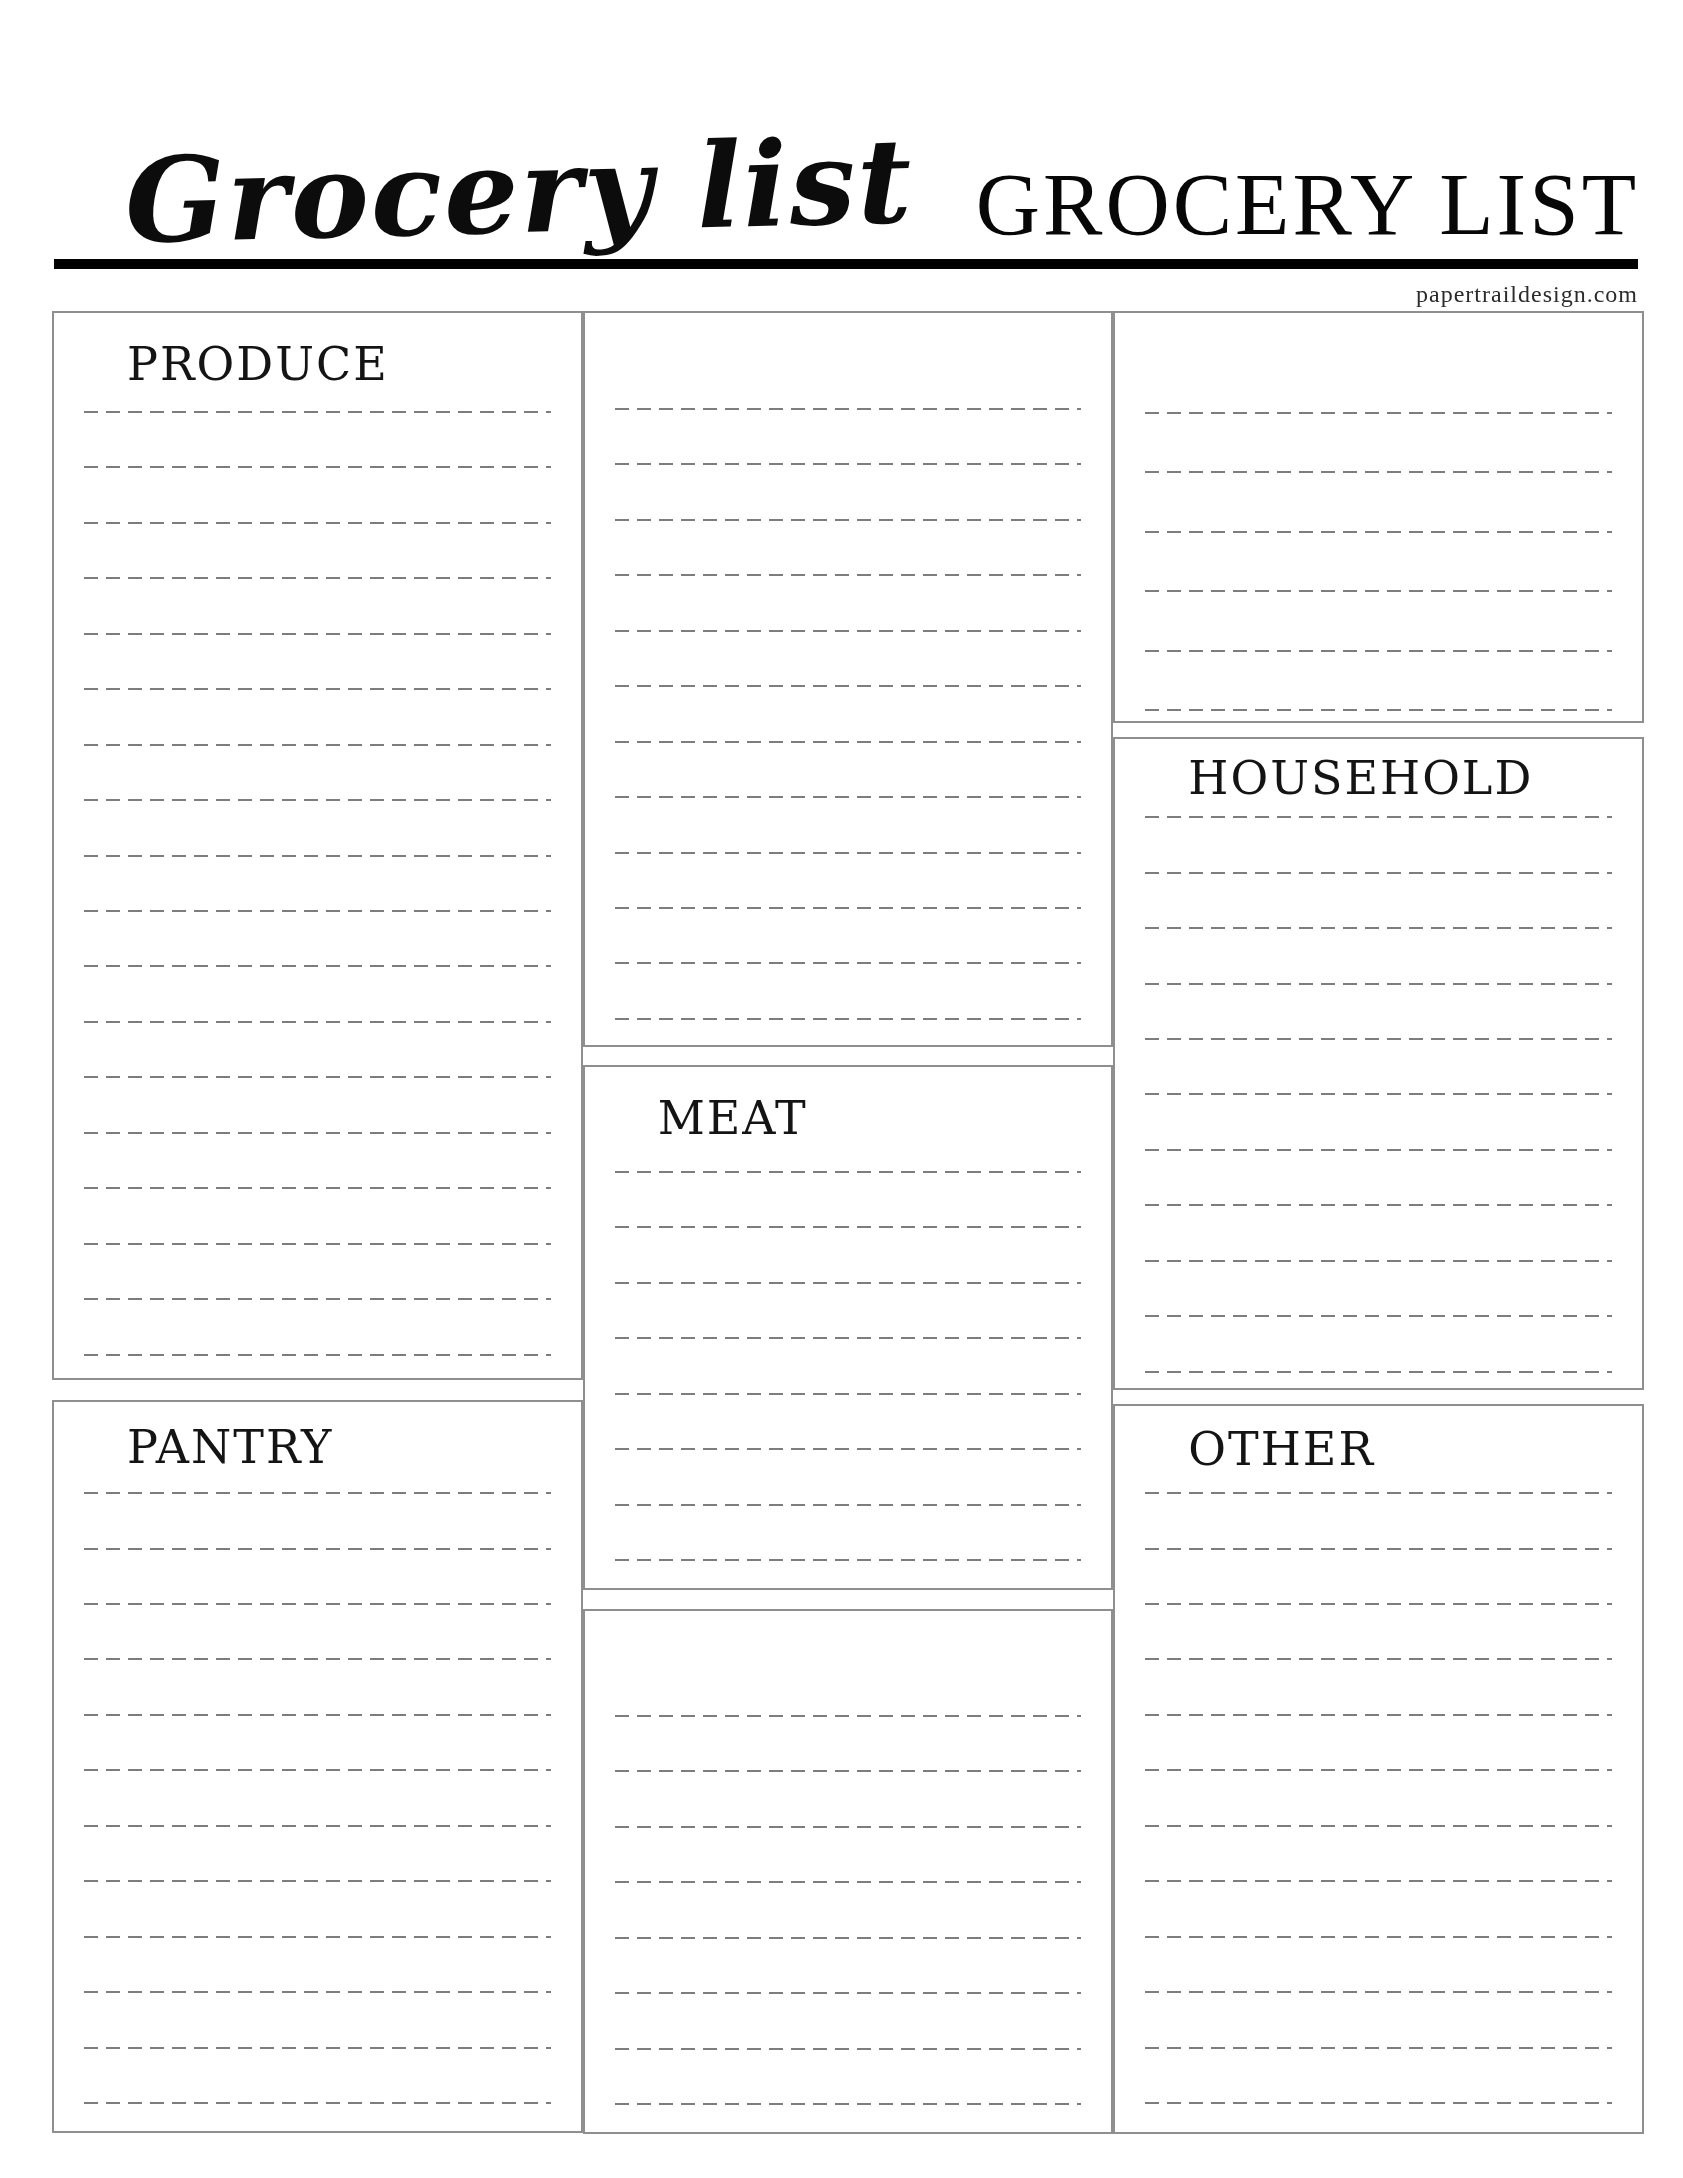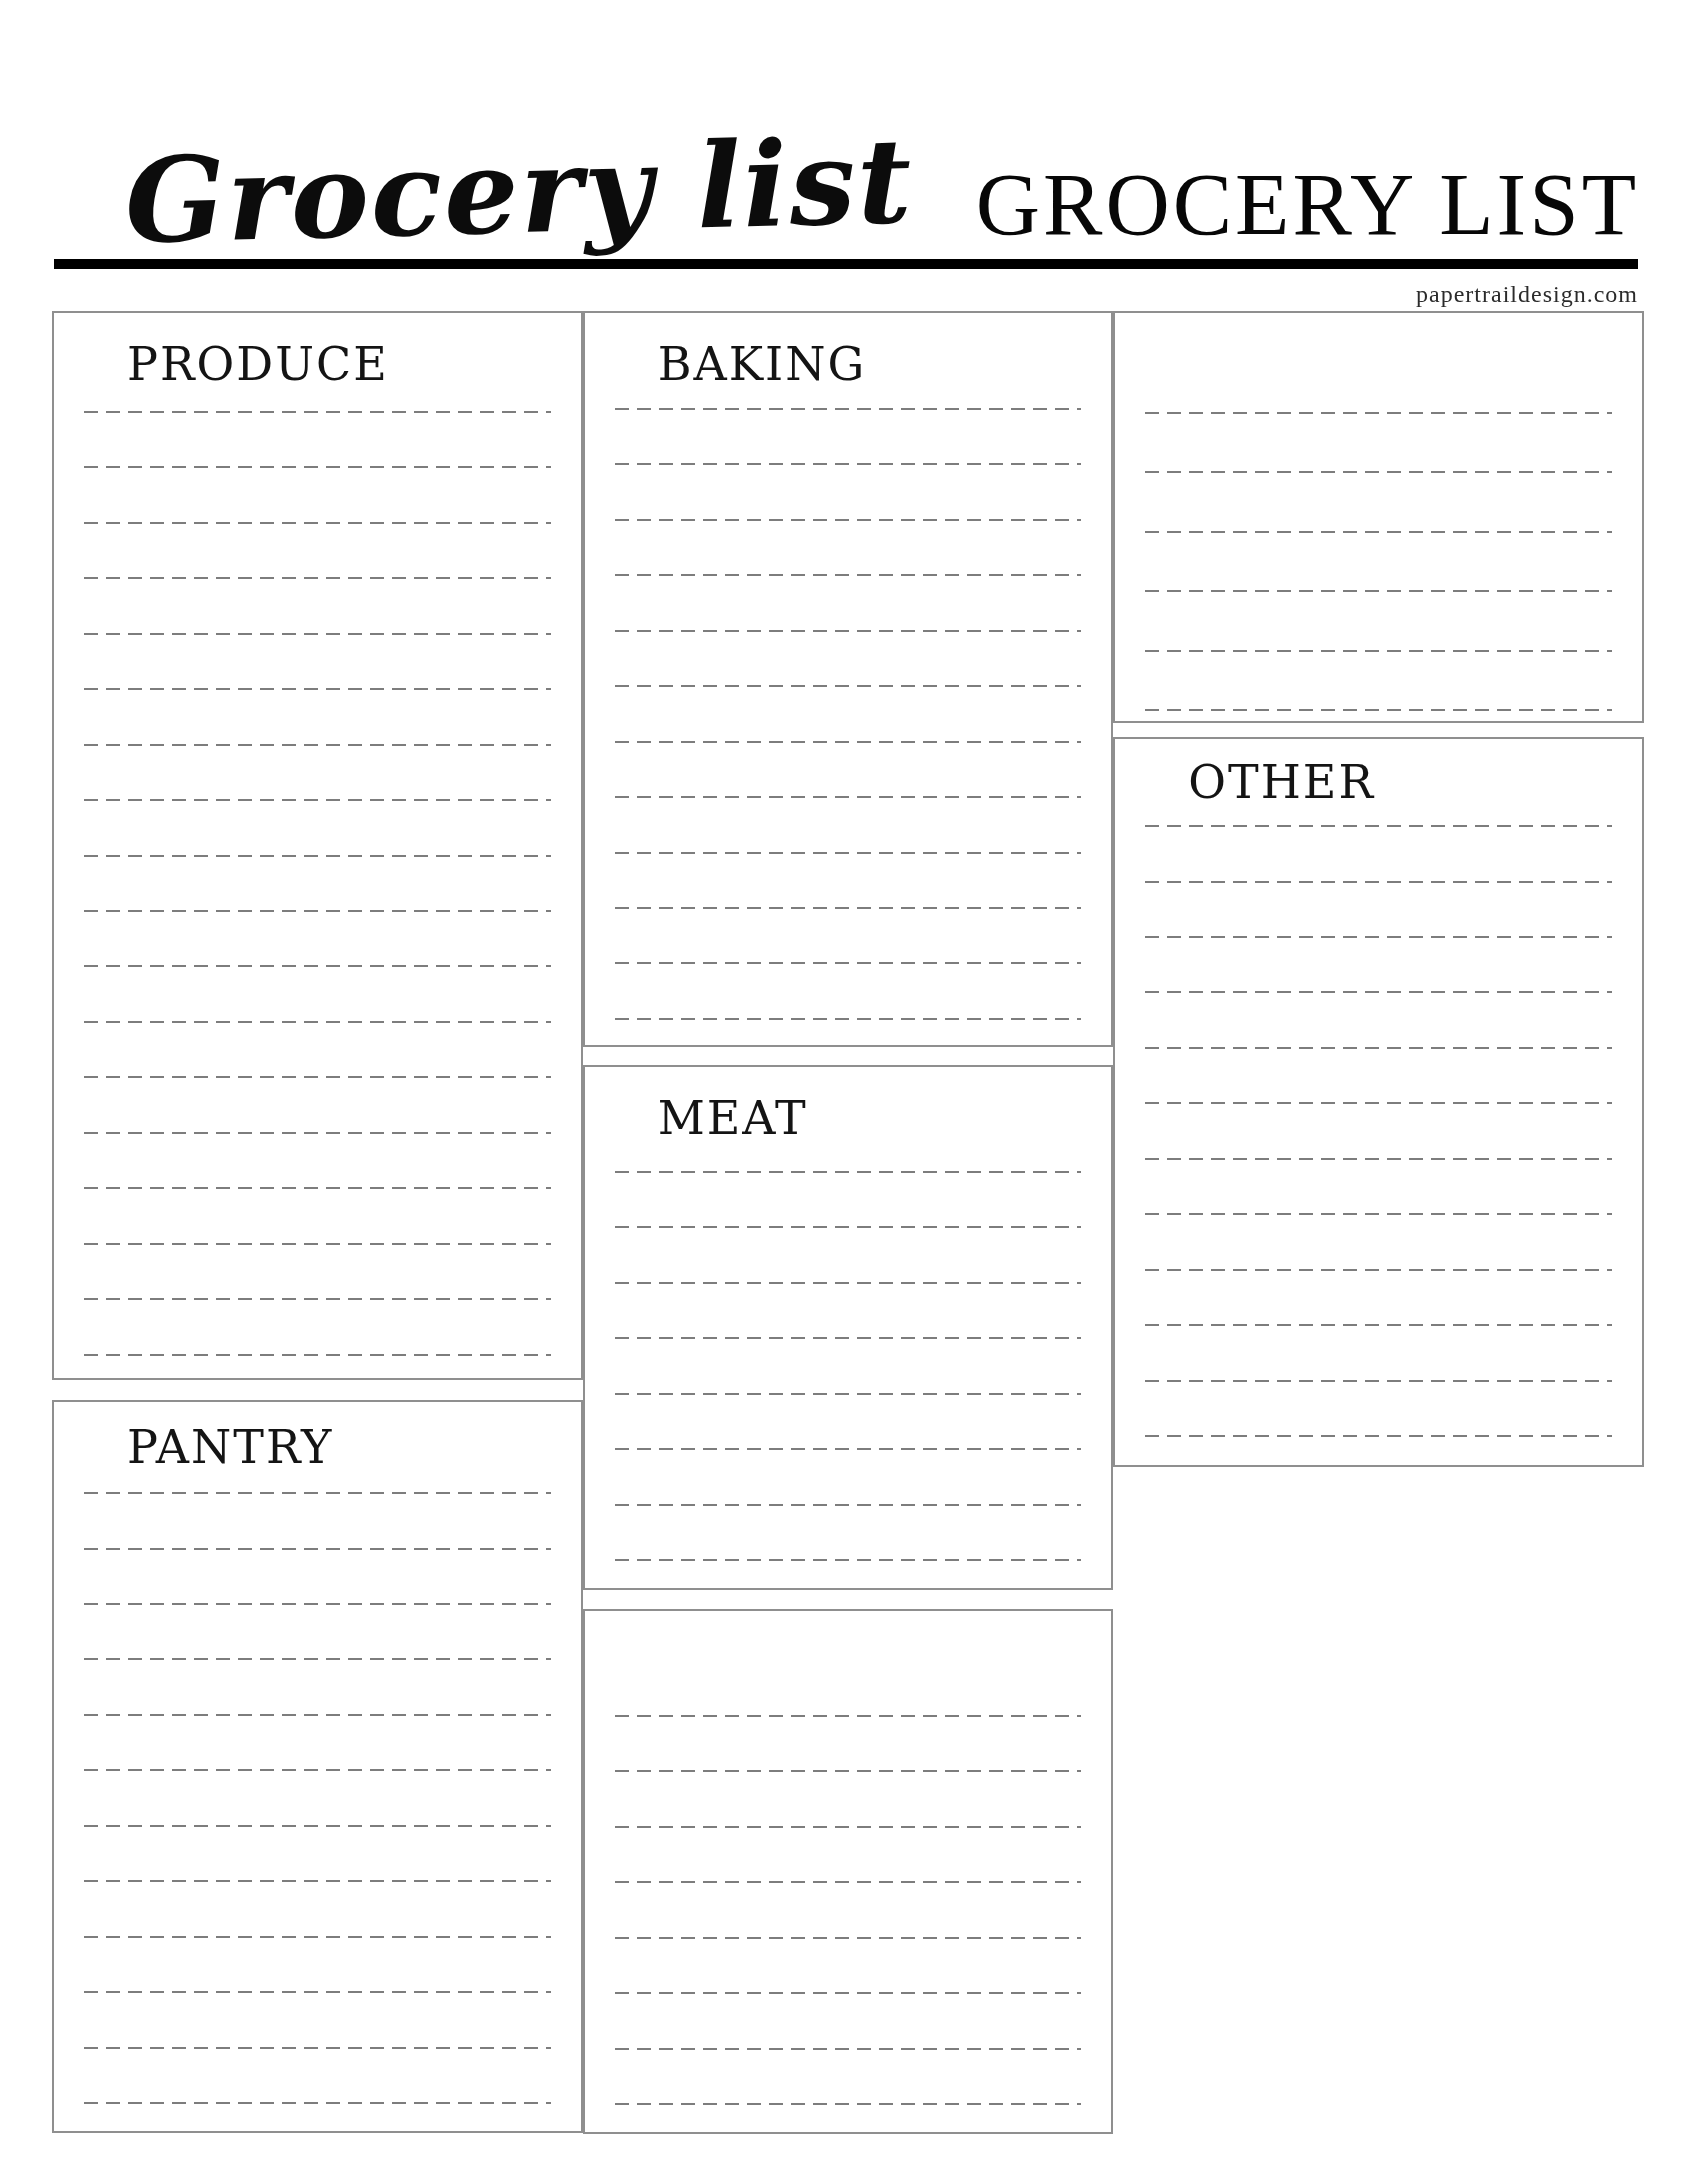--- a/index.html
+++ b/index.html
@@ -148,21 +148,20 @@
             <div class="rule-line" style="top: 534px;"></div>
             <div class="rule-line" style="top: 589px;"></div>
             <div class="rule-line" style="top: 645px;"></div>
             <div class="rule-line" style="top: 700px;"></div>
           </div>
       </section>
     </div>
 
     <div class="col">
       <section class="box baking">
-        <h2 class="box-title">BAKING</h2>
         <div class="lines">
             <div class="rule-line" style="top: 95px;"></div>
             <div class="rule-line" style="top: 150px;"></div>
             <div class="rule-line" style="top: 206px;"></div>
             <div class="rule-line" style="top: 261px;"></div>
             <div class="rule-line" style="top: 317px;"></div>
             <div class="rule-line" style="top: 372px;"></div>
             <div class="rule-line" style="top: 428px;"></div>
             <div class="rule-line" style="top: 483px;"></div>
             <div class="rule-line" style="top: 539px;"></div>
@@ -202,20 +201,36 @@
       <section class="box dairy">
         <div class="lines">
             <div class="rule-line" style="top: 99px;"></div>
             <div class="rule-line" style="top: 158px;"></div>
             <div class="rule-line" style="top: 218px;"></div>
             <div class="rule-line" style="top: 277px;"></div>
             <div class="rule-line" style="top: 337px;"></div>
             <div class="rule-line" style="top: 396px;"></div>
           </div>
       </section>
+      <section class="box household">
+        <h2 class="box-title">HOUSEHOLD</h2>
+        <div class="lines">
+            <div class="rule-line" style="top: 77px;"></div>
+            <div class="rule-line" style="top: 133px;"></div>
+            <div class="rule-line" style="top: 188px;"></div>
+            <div class="rule-line" style="top: 244px;"></div>
+            <div class="rule-line" style="top: 299px;"></div>
+            <div class="rule-line" style="top: 354px;"></div>
+            <div class="rule-line" style="top: 410px;"></div>
+            <div class="rule-line" style="top: 465px;"></div>
+            <div class="rule-line" style="top: 521px;"></div>
+            <div class="rule-line" style="top: 576px;"></div>
+            <div class="rule-line" style="top: 632px;"></div>
+          </div>
+      </section>
       <section class="box other">
         <h2 class="box-title">OTHER</h2>
         <div class="lines">
             <div class="rule-line" style="top: 86px;"></div>
             <div class="rule-line" style="top: 142px;"></div>
             <div class="rule-line" style="top: 197px;"></div>
             <div class="rule-line" style="top: 252px;"></div>
             <div class="rule-line" style="top: 308px;"></div>
             <div class="rule-line" style="top: 363px;"></div>
             <div class="rule-line" style="top: 419px;"></div>

